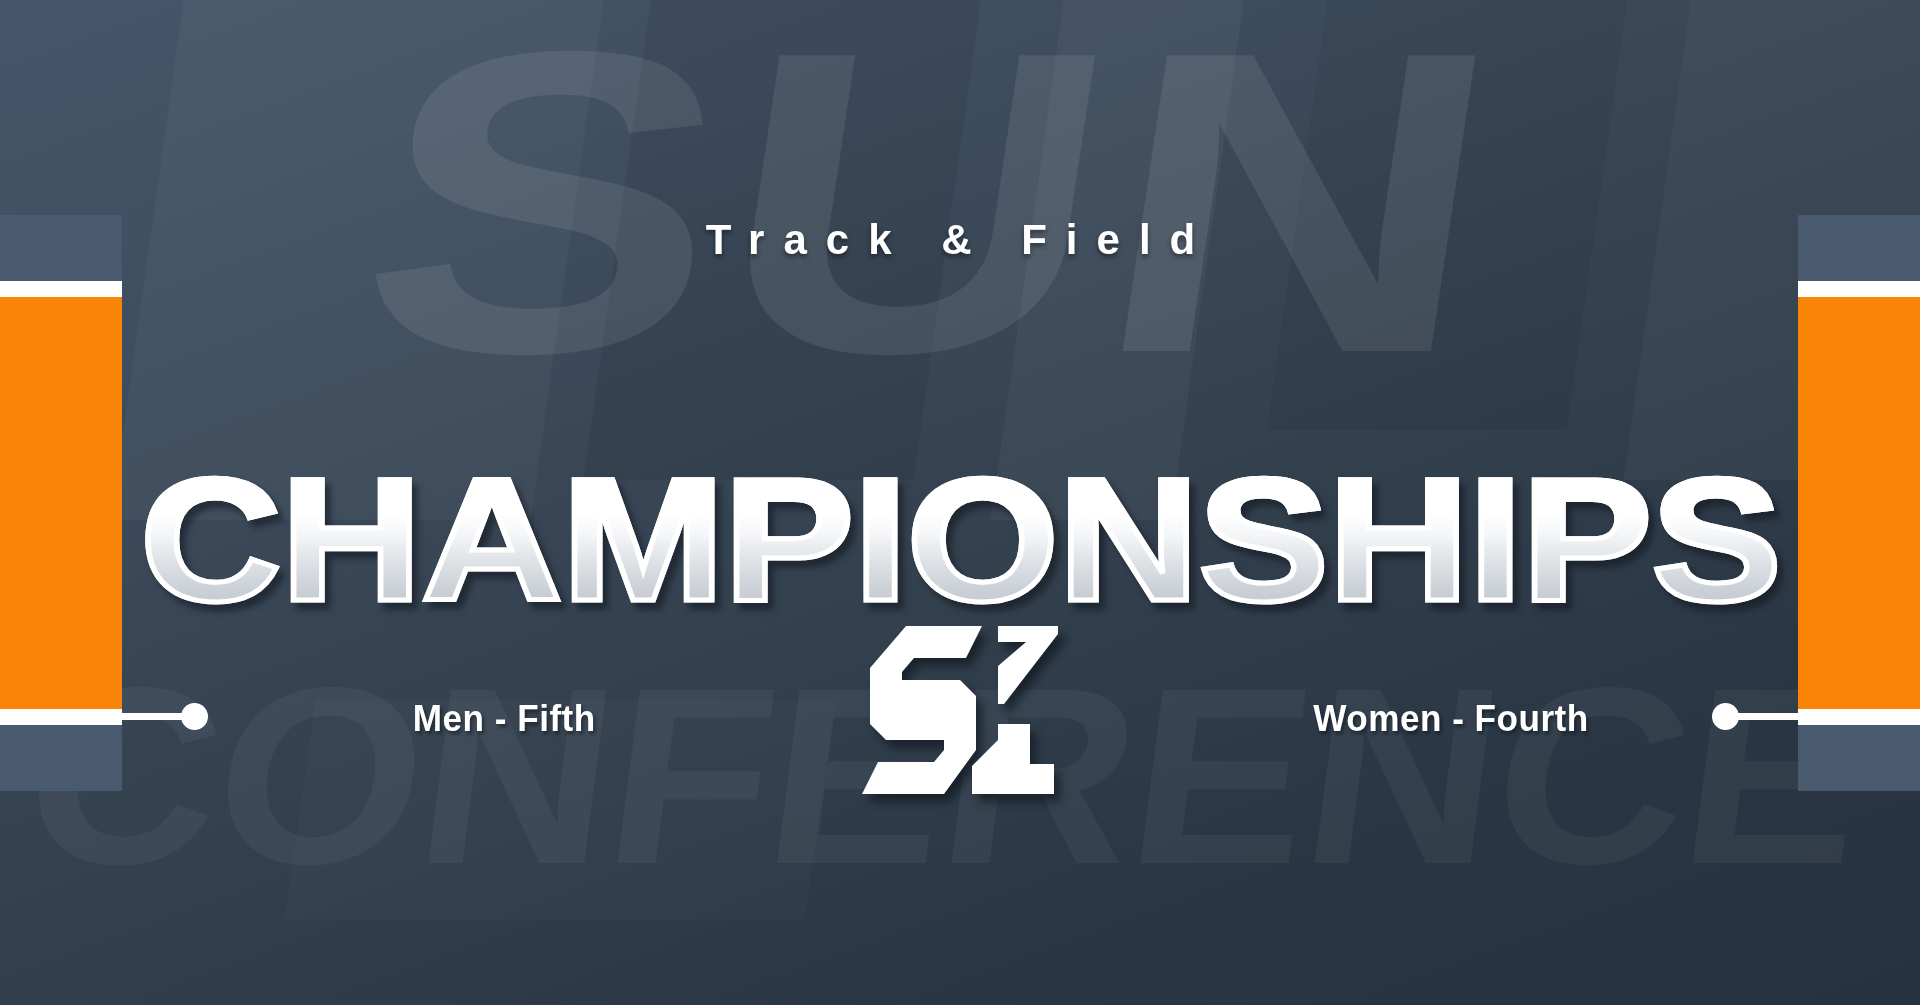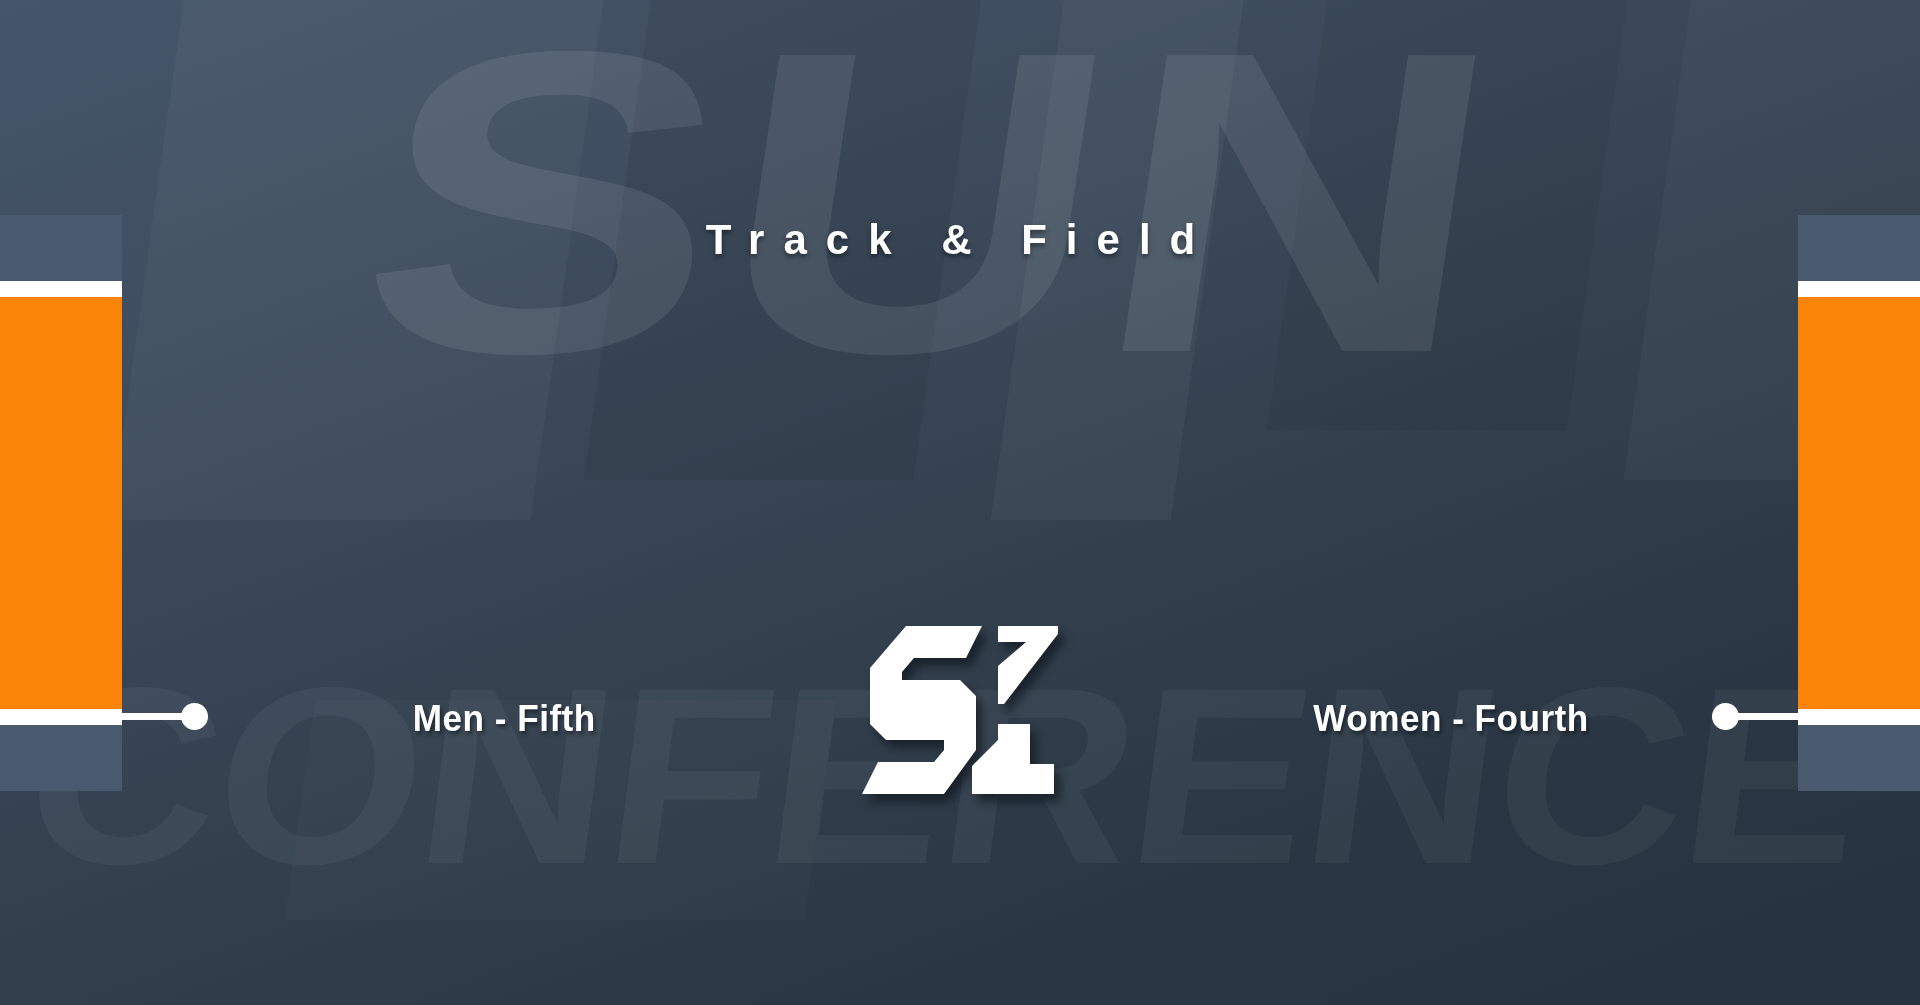--- a/index.html
+++ b/index.html
@@ -209,20 +209,23 @@
     <div class="slab bottom"></div>
   </div>
 
   <div class="connector left"></div>
   <div class="dot left"></div>
   <div class="connector right"></div>
   <div class="dot right"></div>
 
   <div class="eyebrow">Track &amp; Field</div>
 
+  <div class="headline-wrap">
+    <span class="headline">CHAMPIONSHIPS</span>
+  </div>
 
   <div class="result men">Men - Fifth</div>
   <div class="result women">Women - Fourth</div>
 
   <div class="logo">
     <svg viewBox="0 0 224 192" xmlns="http://www.w3.org/2000/svg" aria-hidden="true">
 
       <path fill="#ffffff" d="M58 12 L134 12 L118 44 L66 44 L54 58 L54 66 L112 66 L128 82
                               L128 136 L96 180 L14 180 L30 148 L86 148 L96 136 L96 126
                               L38 126 L22 110 L22 54 Z"></path>

